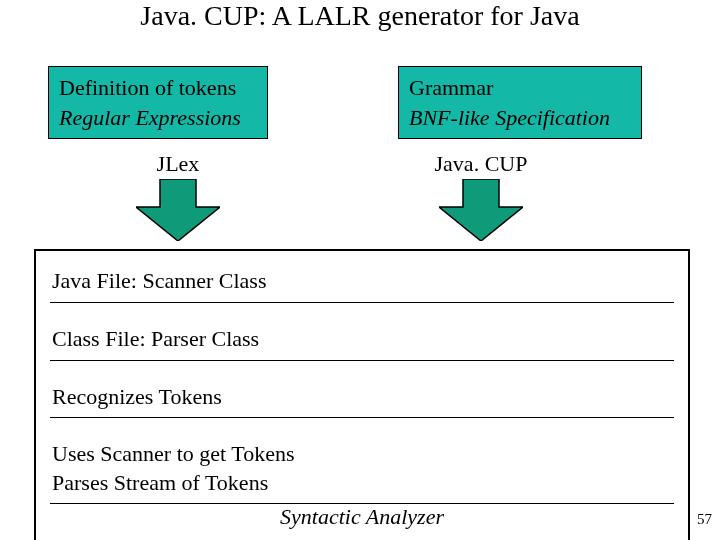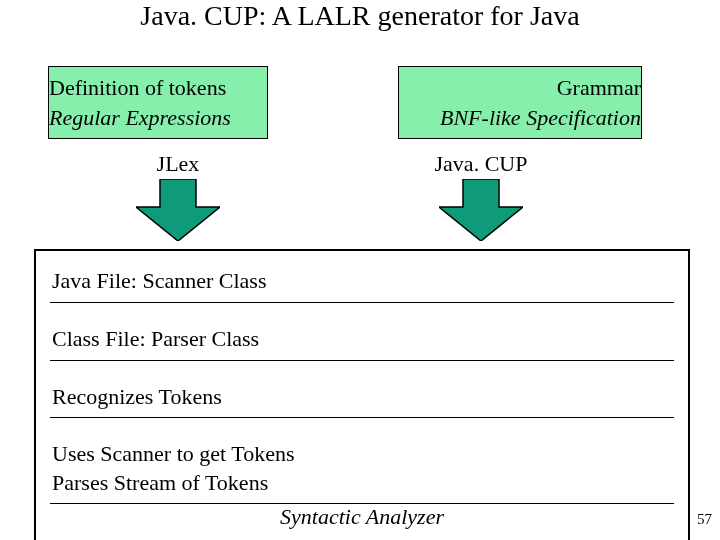--- a/index.html
+++ b/index.html
@@ -16,27 +16,27 @@
     text-align: center;
     font-weight: normal;
   }
   .row-top {
     display: flex;
     justify-content: space-between;
     padding: 34px 78px 0 48px;
   }
   .box {
     border: 1.5px solid #000;
-    padding: 6px 0;
+    padding: 6px 10px;
     font-size: 22px;
     line-height: 1.35;
-    background: #86efac;
+    background: #14b8a6;
   }
   .box-left { width: 220px; }
-  .box-right { width: 244px; text-align: right; }
+  .box-right { width: 244px; text-align: left; }
   .italic { font-style: italic; }
   .arrows-row {
     position: relative;
     height: 110px;
   }
   .arrow-block {
     position: absolute;
     top: 12px;
     text-align: center;
   }

